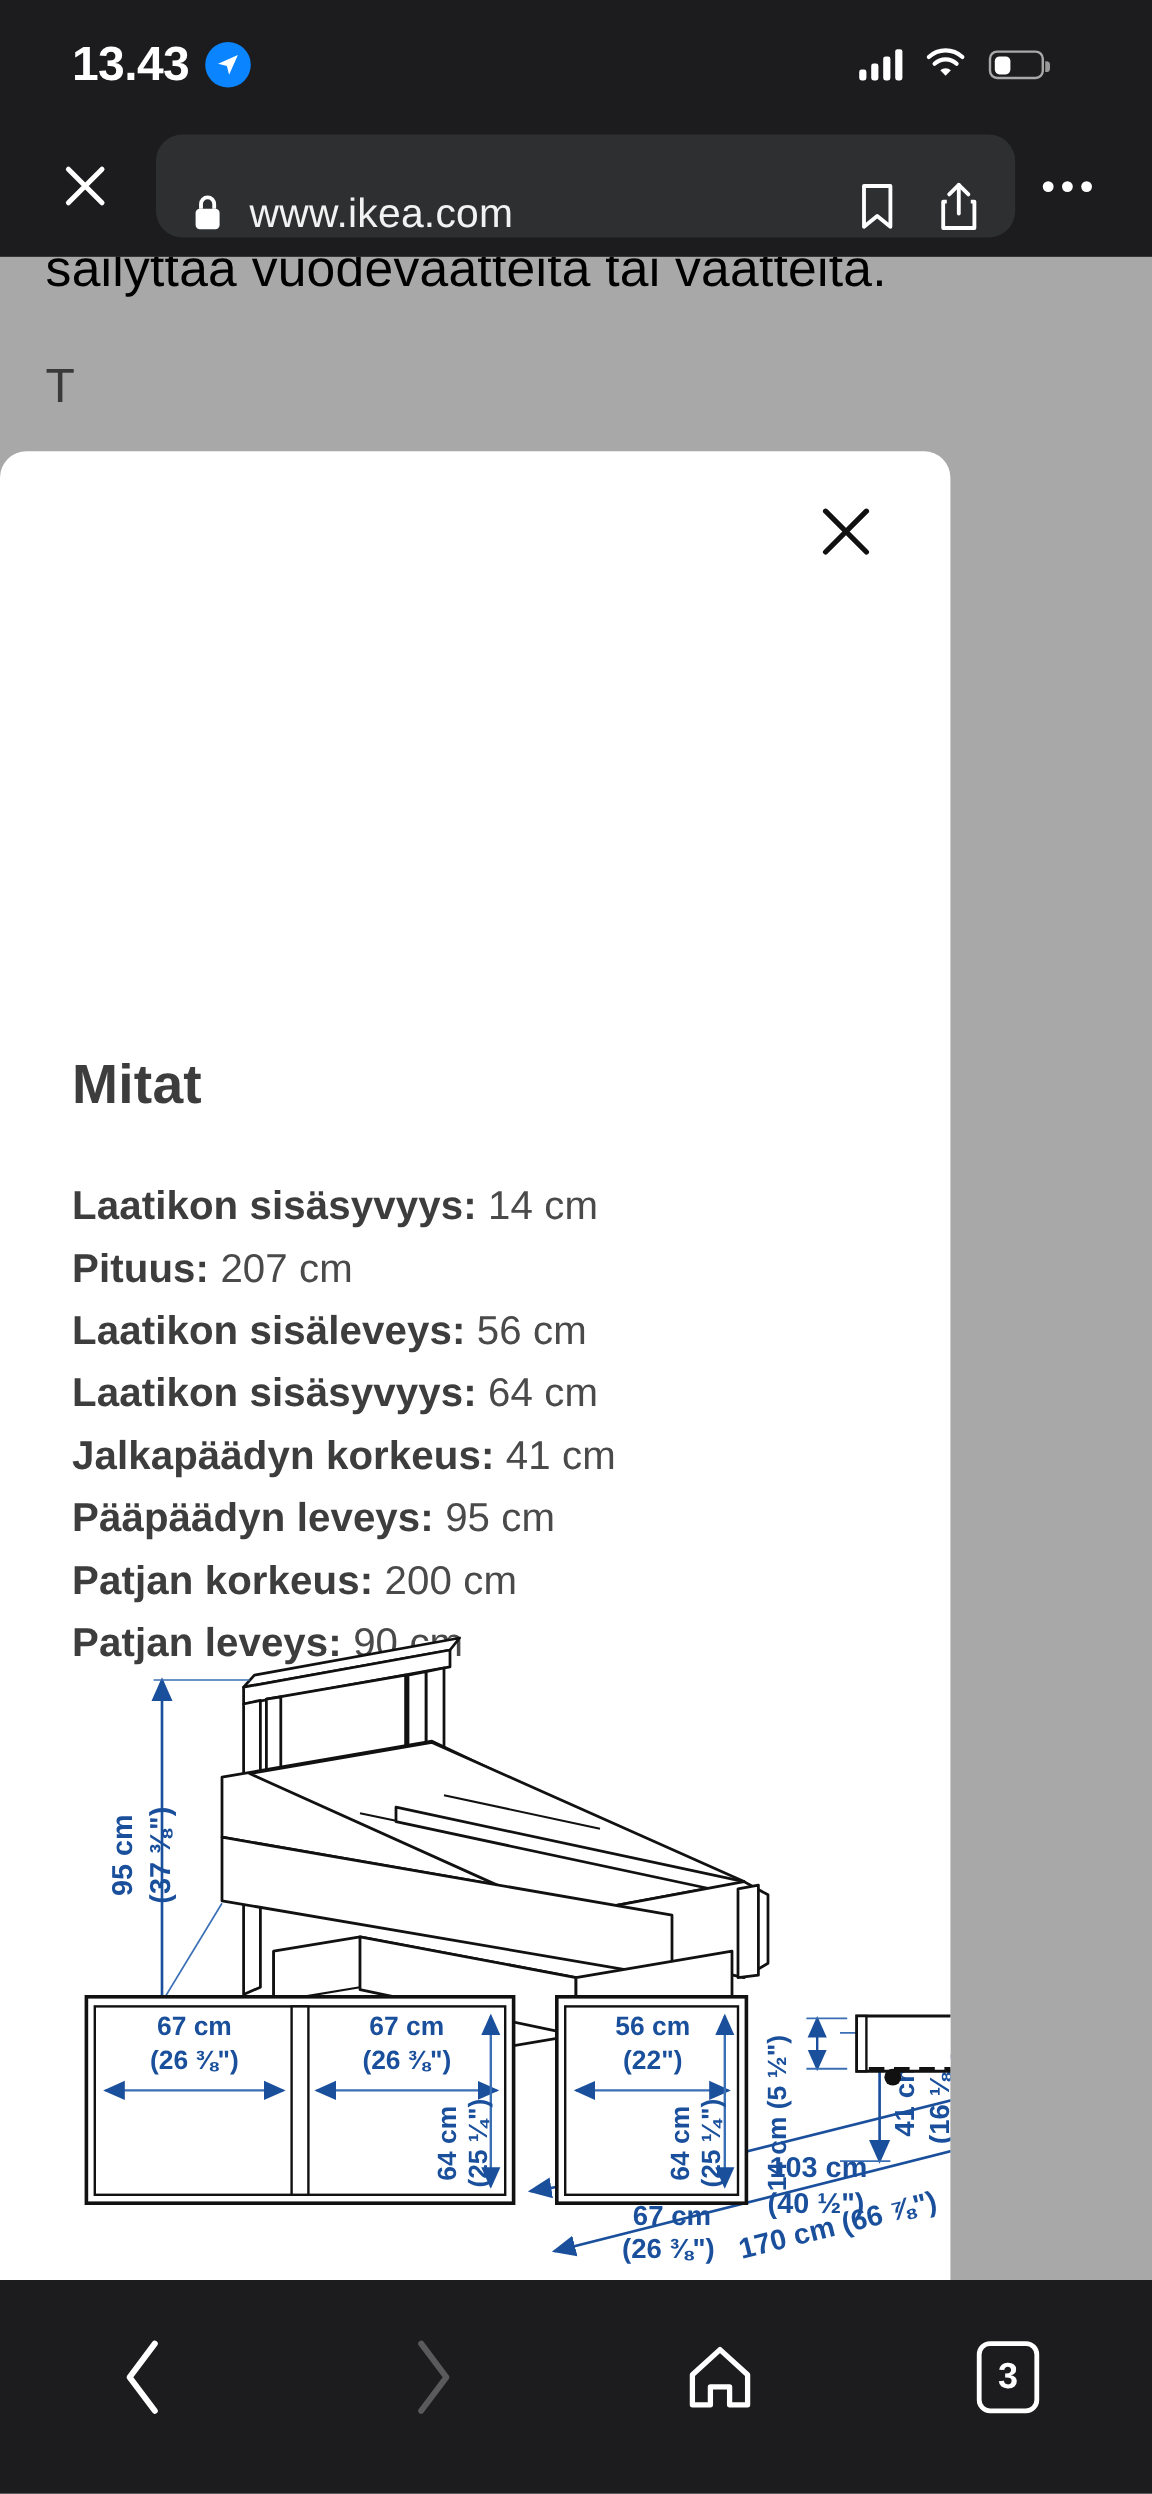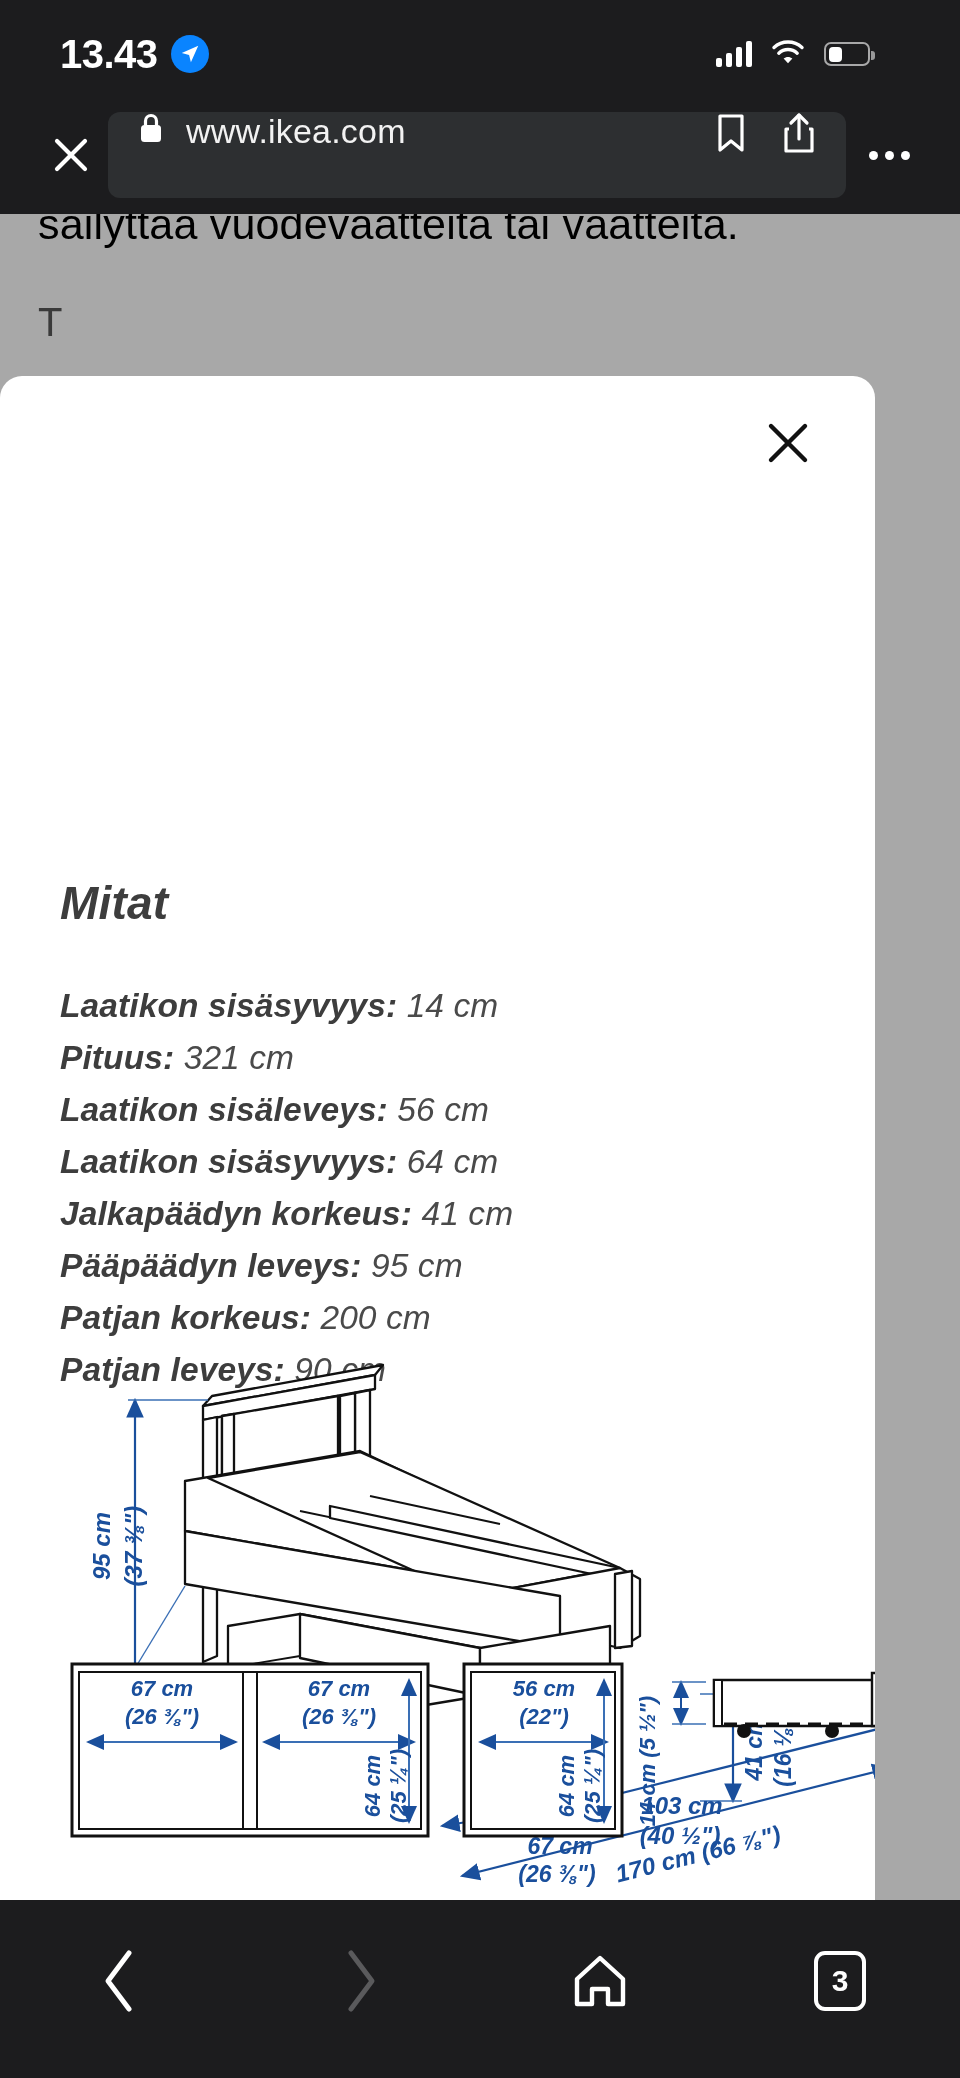--- a/index.html
+++ b/index.html
@@ -43,22 +43,22 @@
   }
   .batt span{display:block;width:36%;height:100%;background:#fff;border-radius:4px;}
 
   
   .browser-bar{
     position:absolute; left:0; top:96px; width:960px; height:118px;
     background:#1c1c1e; display:flex; align-items:center; padding:0 34px;
   }
   .bb-icon{ width:74px; height:74px; display:flex; align-items:center; justify-content:center; flex:none;}
   .url-pill{
-    flex:1; height:86px; margin:0 6px 0 0; background:#2d2f31;
-    border-radius:12px; display:flex; align-items:flex-start; padding:0 30px;
+    flex:1; height:86px; margin:0 6px 0 22px; background:#2d2f31;
+    border-radius:22px; display:flex; align-items:flex-end; padding:0 30px;
     gap:22px; min-width:0;
   }
   .url-text{ color:#f2f2f2; font-size:34px; letter-spacing:.2px; white-space:nowrap; }
   .dots{ display:flex; gap:7px; align-items:center; }
   .dots i{ width:9px;height:9px;border-radius:50%;background:#fff;display:block; }
 
   
   .page-behind{
     position:absolute; left:0; top:214px; width:960px; height:1686px;
     background:#a8a8a8; overflow:hidden;
@@ -66,22 +66,22 @@
   .behind-line{
     position:absolute; left:38px; top:-14px; width:900px;
     font-size:43px; color:#000000; white-space:nowrap; letter-spacing:.2px;
   }
   .behind-line2{
     position:absolute; left:38px; top:86px; font-size:40px; color:#3a3a3a;
   }
 
   
   .sheet{
-    position:absolute; left:0; top:376px; width:875px; height:1524px;
-    background:#fff; border-radius:22px 22px 0 0; overflow:hidden;font-style:italic;
+    position:absolute; left:0; top:376px; width:792px; height:1524px;
+    background:#fff; border-radius:22px 22px 0 0; overflow:hidden;
   }
   .sheet-close{
     position:absolute; right:58px; top:38px; width:58px; height:58px;
     display:flex;align-items:center;justify-content:center;
   }
   .sheet-title{
     position:absolute; left:60px; top:500px;
     font-size:46px; font-weight:700; color:#3d3d3d; letter-spacing:.2px;
   }
   .specs{ position:absolute; left:60px; top:604px; width:840px; }
@@ -193,21 +193,21 @@
 
   <div class="sheet-title">Mitat</div>
 
   <div class="specs">
     <div class="spec-row">
       <b>Laatikon sisäsyvyys:</b>
       <span>14 cm</span>
     </div>
     <div class="spec-row">
       <b>Pituus:</b>
-      <span>321 cm</span>
+      <span>207 cm</span>
     </div>
     <div class="spec-row">
       <b>Laatikon sisäleveys:</b>
       <span>56 cm</span>
     </div>
     <div class="spec-row">
       <b>Laatikon sisäsyvyys:</b>
       <span>64 cm</span>
     </div>
     <div class="spec-row">

